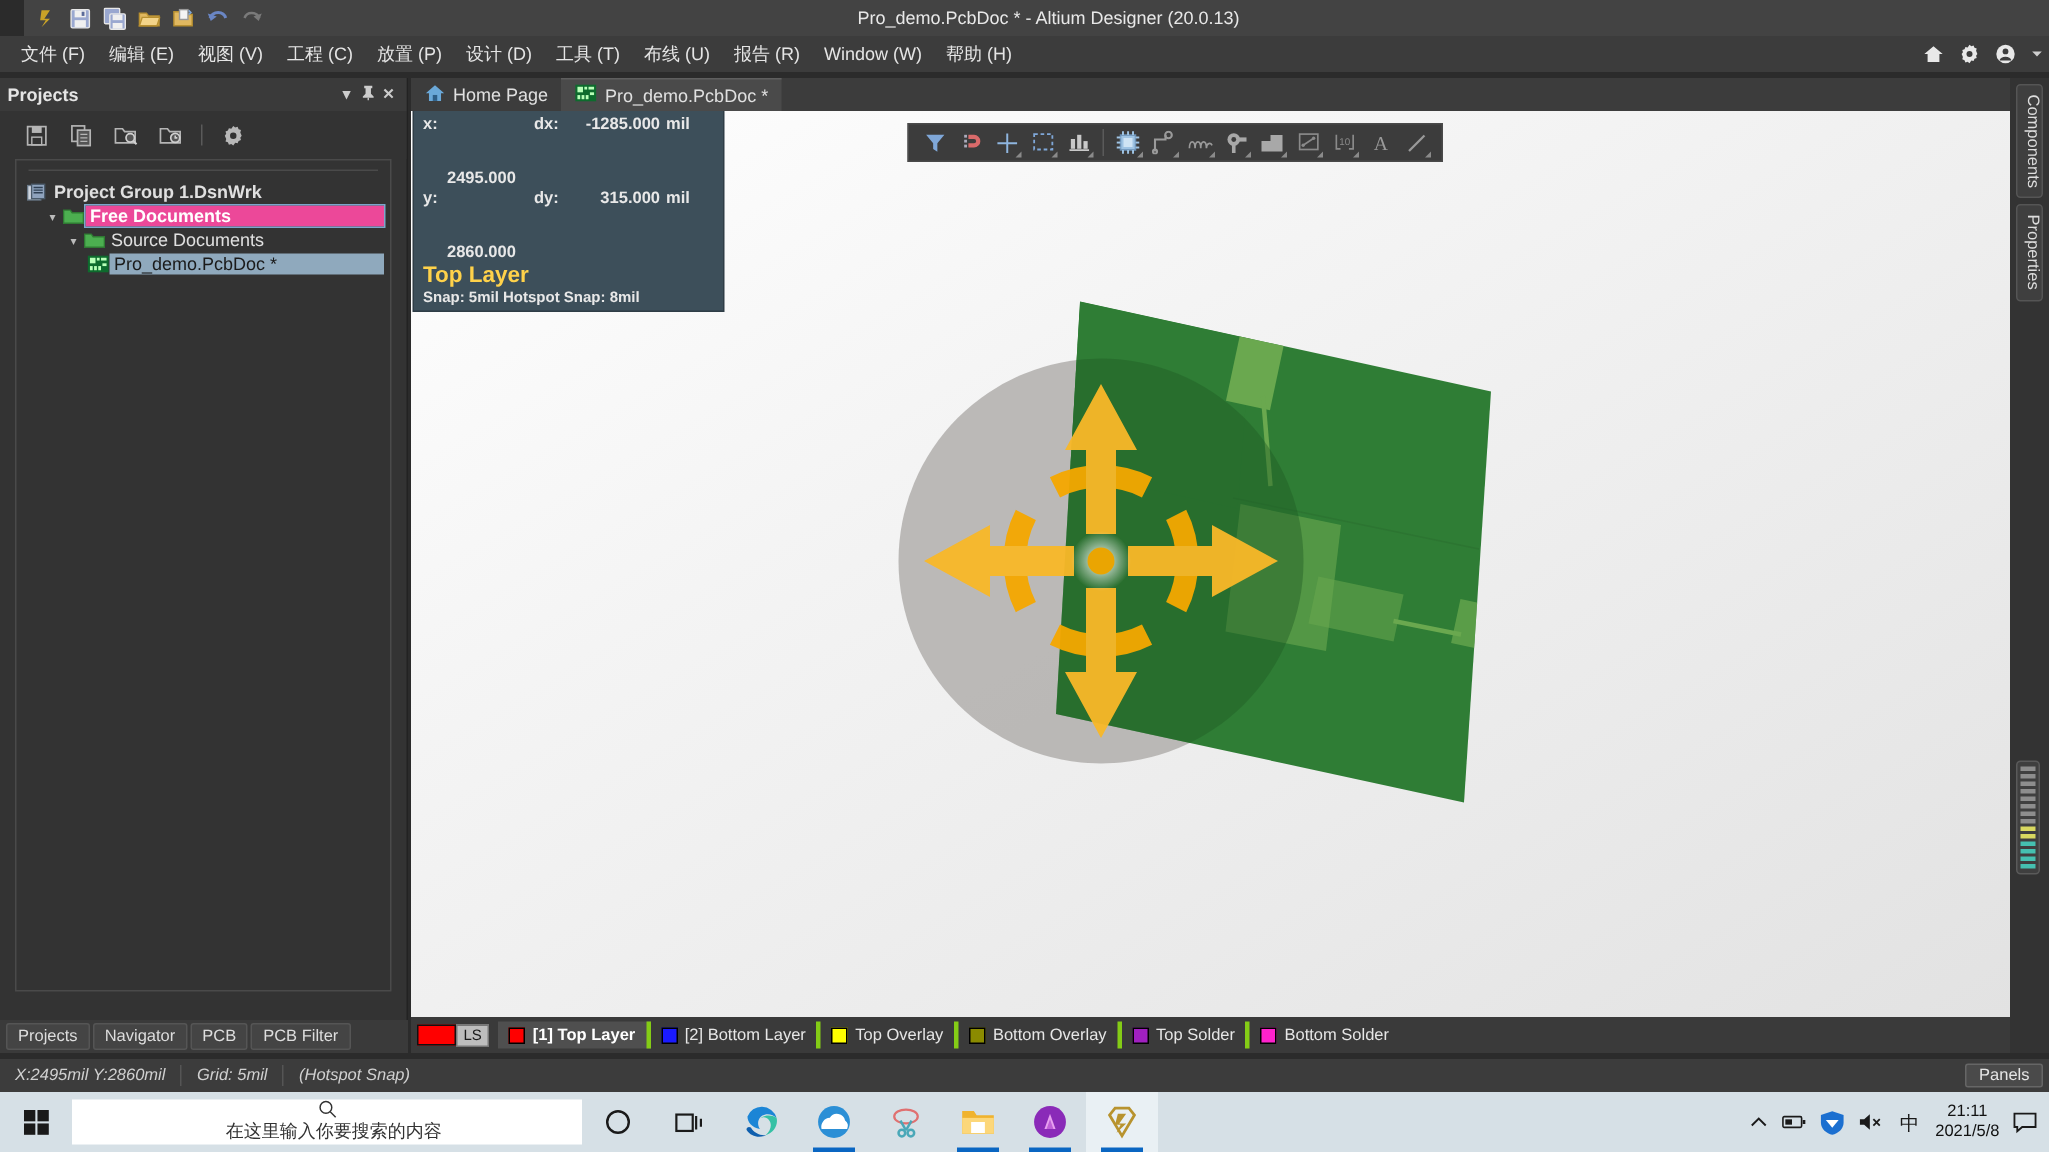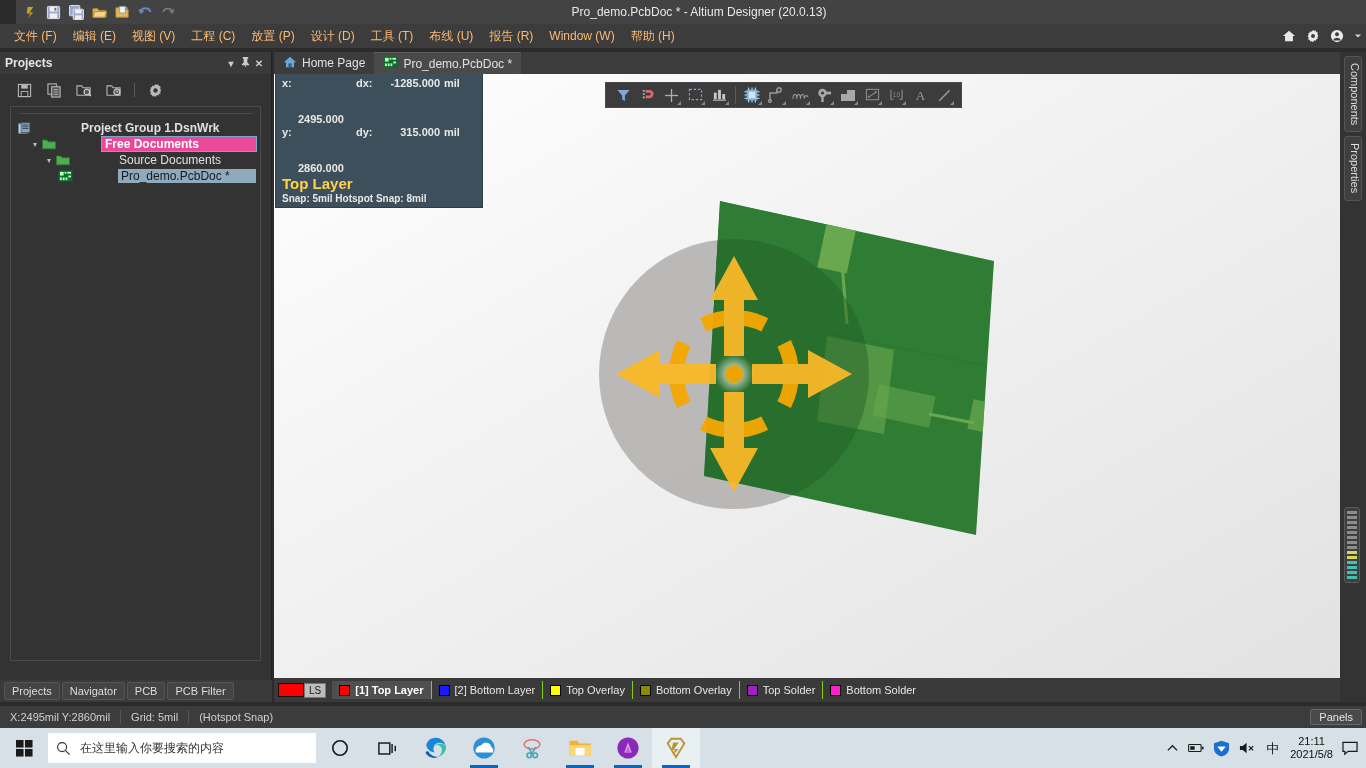--- a/index.html
+++ b/index.html
@@ -40,21 +40,21 @@
     color:#ddd; font-size:12px; cursor:pointer;
   }
   .win-btn.close { background:#c42b1c; color:#fff; width:36px; }
 
   
   .menubar {
     position:absolute; left:0; top:24px; width:1366px; height:24px;
     background:#3c3c3c; display:flex; align-items:center; padding-left:6px;
   }
   .menu-item {
-    color:#fdba74; font-size:12px; padding:2px 8px; cursor:pointer; white-space:nowrap;
+    color:#e5e5e5; font-size:12px; padding:2px 8px; cursor:pointer; white-space:nowrap;
   }
   .menubar-right {
     position:absolute; right:4px; top:0; height:24px; display:flex; align-items:center; gap:10px;
   }
   .menubar-right .mi { cursor:pointer; display:flex; align-items:center; }
 
   
   .left-panel {
     position:absolute; left:0; top:52px; width:272px; height:628px;
     background:#333; border-right:1px solid #222;
@@ -77,21 +77,21 @@
   .find-row {
     margin:6px 8px 0 8px; height:22px; background:#2e2e2e; border:1px solid #555;
     border-radius:2px; display:flex; align-items:center; padding:0 6px;
   }
   .find-row .ph { color:#cfcfcf; font-size:12px; margin-left:6px; }
   .tree-sep { height:1px; background:#4a4a4a; margin:6px 8px 0 8px; }
   .tree { padding:6px 4px 0 4px; font-size:12px; color:#e0e0e0; }
   .tnode { display:flex; align-items:center; height:16px; padding-left:2px; }
   .tnode .arrow { width:12px; font-size:8px; color:#bbb; text-align:center; }
   .tnode .ico { width:16px; display:flex; align-items:center; justify-content:center; }
-  .tnode .lbl { padding:0 3px; white-space:nowrap;margin-left:45px; }
+  .tnode .lbl { padding:0 3px; white-space:nowrap; }
   .tnode.sel-outline .lbl { background:#ec4899; outline:1px solid #7ba7cc; font-weight:bold; color:#fff; flex:1; }
   .tnode.sel .lbl { background:#8fa9bd; color:#1a1a1a; flex:1; }
   .tnode.bold .lbl { font-weight:bold; }
 
   .panel-tabs {
     position:absolute; left:0; top:680px; width:272px; height:22px;
     background:#3a3a3a; display:flex; align-items:center; gap:2px; padding-left:4px;
   }
   .ptab {
     font-size:11px; color:#ddd; padding:2px 7px; background:#444;
@@ -144,21 +144,21 @@
   
   .layerbar {
     position:absolute; left:274px; top:678px; width:1066px; height:24px;
     background:#3a3a3a; display:flex; align-items:center; padding-left:4px; gap:0;
   }
   .ls-group { display:flex; align-items:center; margin-right:6px; }
   .ls-swatch { width:26px; height:14px; background:#ff0000; border:1px solid #111; }
   .ls-lbl { font-size:10px; color:#1b1b1b; background:#bdbdbd; padding:1px 4px; border:1px solid #777; }
   .layer-tab {
     display:flex; align-items:center; gap:5px; height:18px; padding:0 7px;
-    font-size:11px; color:#e6e6e6; cursor:pointer; border-right:1px solid #84cc16;
+    font-size:11px; color:#e6e6e6; cursor:pointer; border-right:3px solid #84cc16;
   }
   .layer-tab.active { background:#4f4f4f; font-weight:bold; color:#fff; }
   .lsq { width:11px; height:11px; border:1px solid #000; display:inline-block; }
 
   
   .right-rail {
     position:absolute; left:1340px; top:52px; width:26px; height:650px; background:#333;
   }
   .rail-tab {
     margin:4px auto 0 auto; width:18px; padding:6px 0;
@@ -171,36 +171,36 @@
     background:#3f3f3f; border:1px solid #5a5a5a; border-radius:3px;
     display:flex; flex-direction:column; gap:2px;
   }
   .rsw { height:3px; width:100%; }
 
   
   .statusbar {
     position:absolute; left:0; top:706px; width:1366px; height:22px;
     background:#3c3c3c; display:flex; align-items:center; color:#d0d0d0; font-size:11px;
   }
-  .sb-seg { padding:0 10px; }
+  .sb-seg { padding:0 10px;font-style:italic; }
   .sb-divider { width:1px; height:14px; background:#555; }
   .panels-btn {
     position:absolute; right:4px; top:3px; font-size:11px; color:#e5e5e5;
     background:#4a4a4a; border:1px solid #666; border-radius:2px; padding:1px 8px; cursor:pointer;
   }
 
   
   .taskbar {
     position:absolute; left:0; top:728px; width:1366px; height:40px;
     background:#d6e0e6; display:flex; align-items:center;
   }
   .start-btn { width:48px; height:40px; display:flex; align-items:center; justify-content:center; cursor:pointer; }
   .tb-search {
-    width:268px; height:30px; background:#ffffff; display:flex; align-items:center;
-    padding:0 8px; cursor:text;
+    width:340px; height:30px; background:#ffffff; display:flex; align-items:center;
+    padding:0 8px; cursor:text;flex-direction:column;
   }
   .tb-search .ph { font-size:12px; color:#333; margin-left:9px; }
   .tb-icons { display:flex; align-items:center; }
   .tb-ico {
     width:48px; height:40px; display:flex; align-items:center; justify-content:center;
     cursor:pointer; position:relative;
   }
   .tb-ico.running::after {
     content:""; position:absolute; bottom:0; left:10px; right:10px; height:3px; background:#0a66c2;
   }

